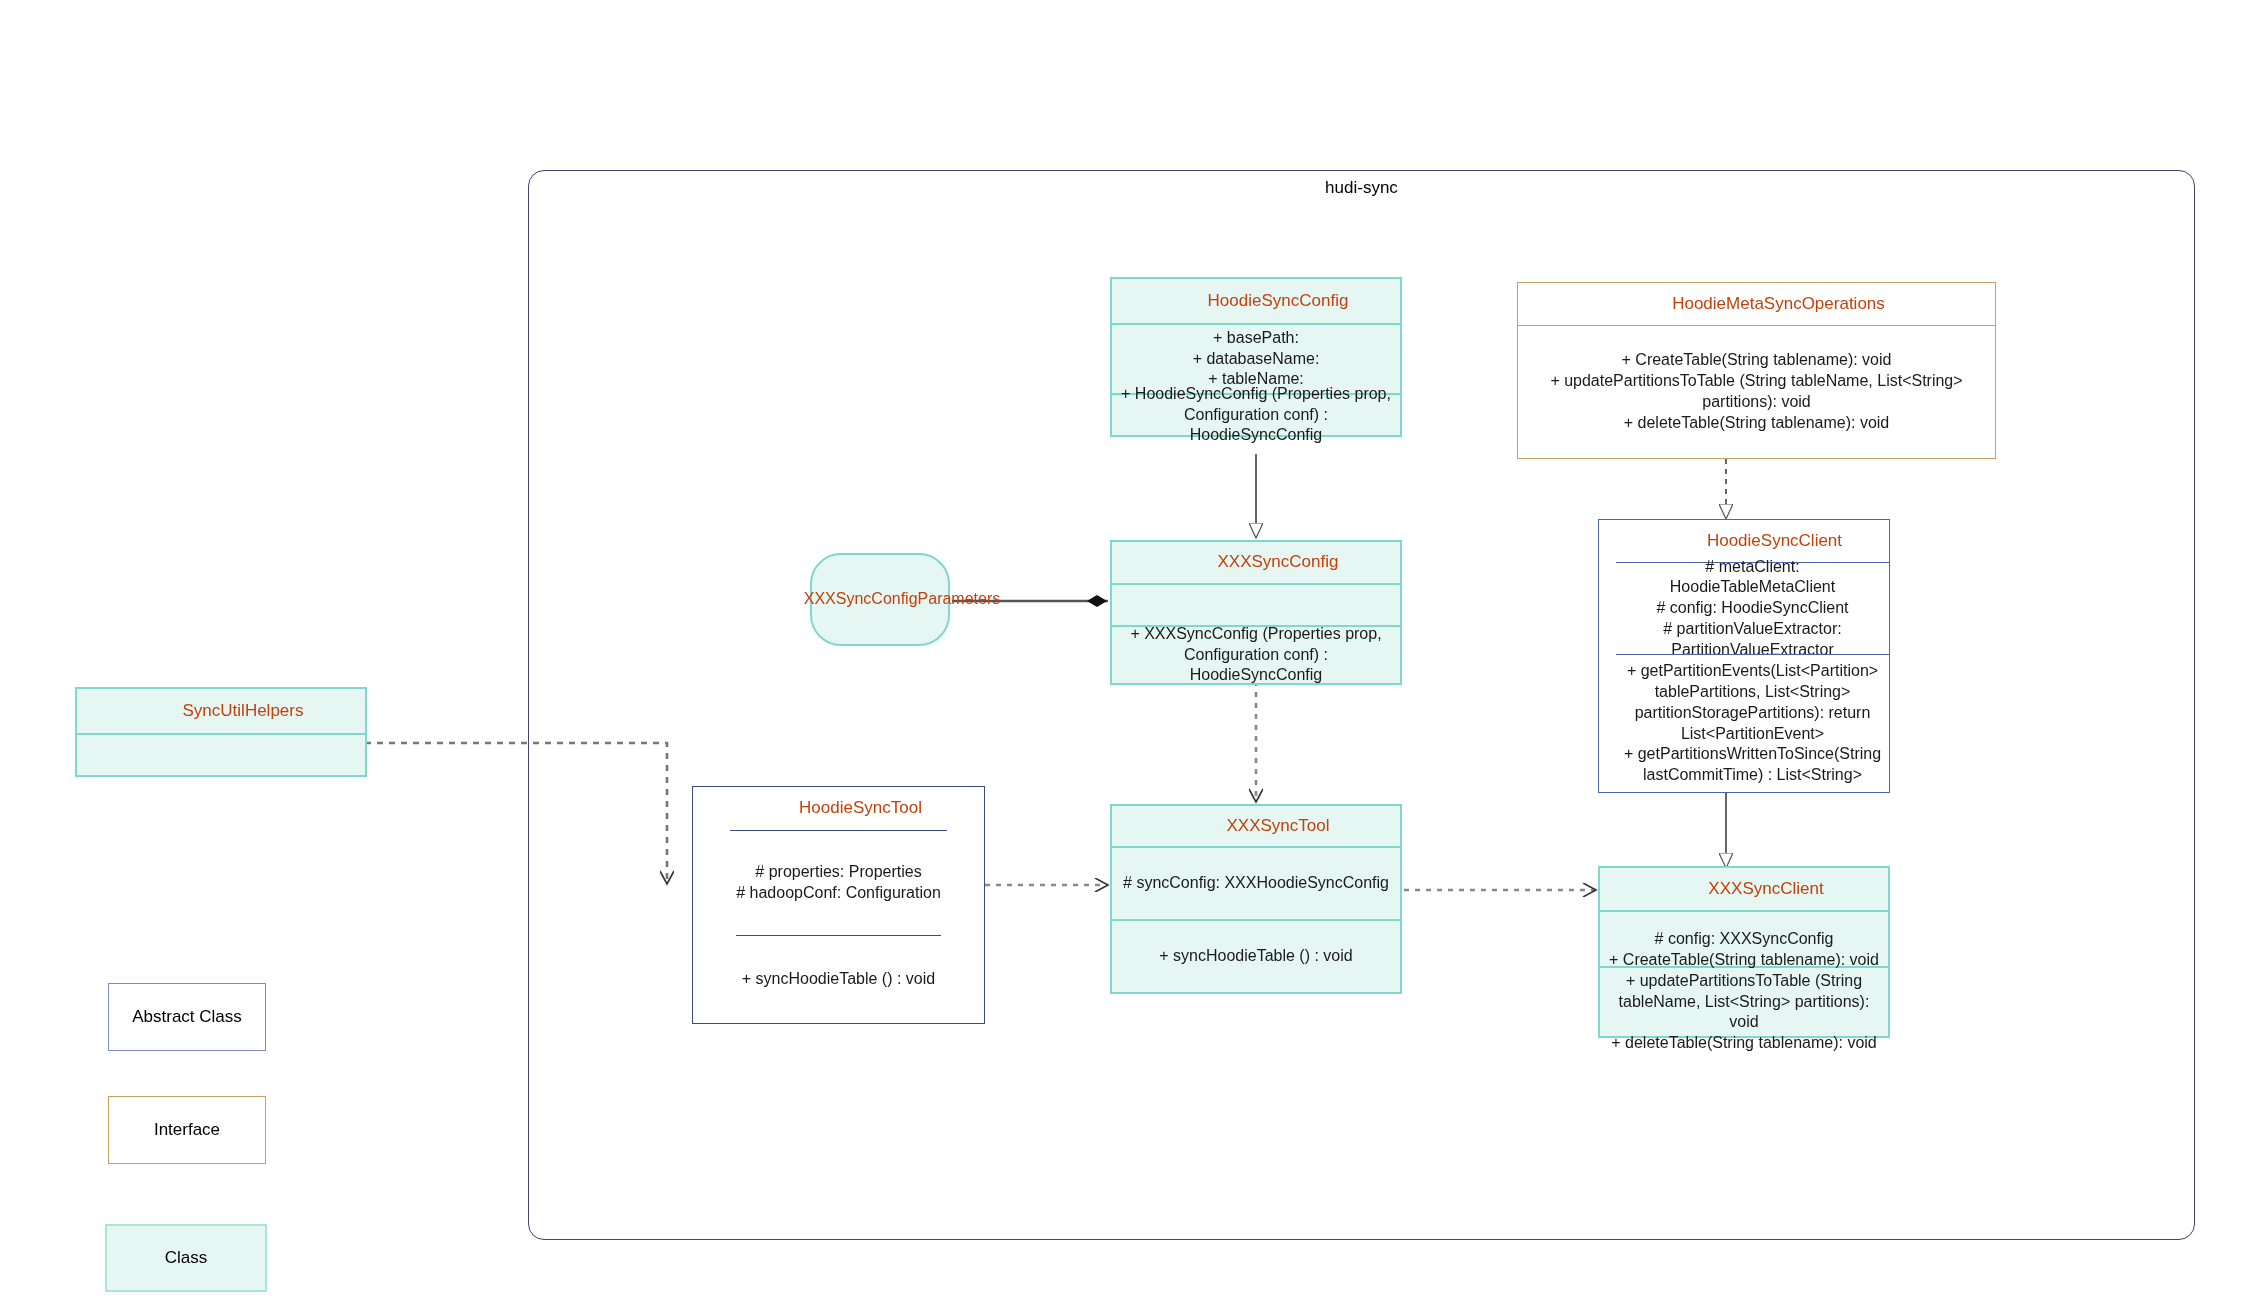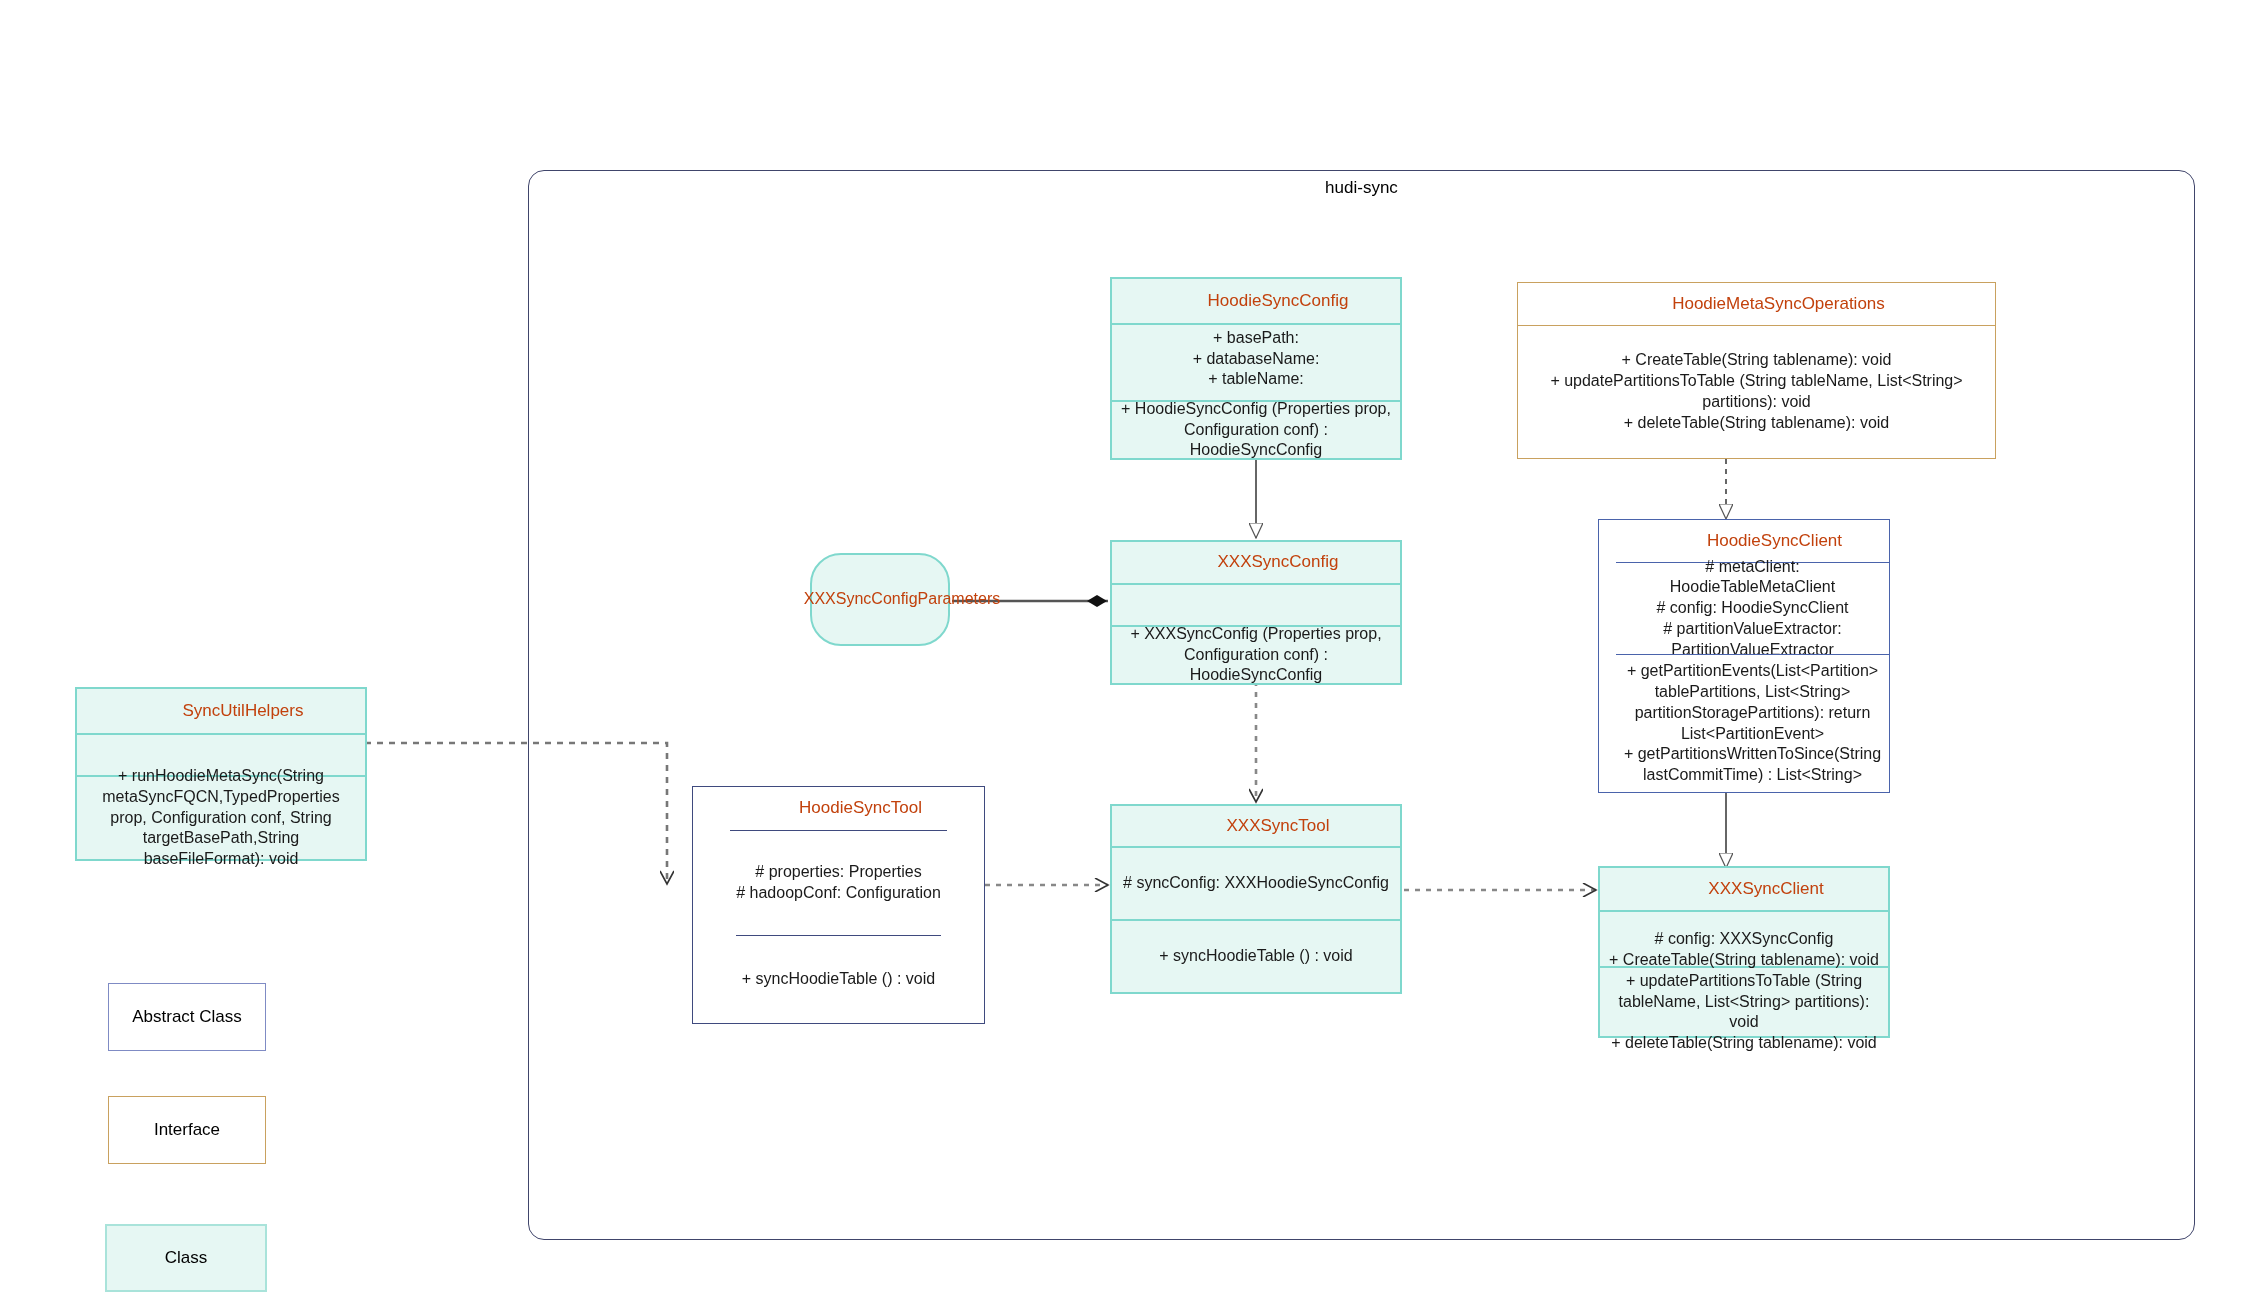--- a/index.html
+++ b/index.html
@@ -105,31 +105,30 @@
     </g>
 
     <g>
       <line x1="1404" y1="890" x2="1596" y2="890" stroke="#888888" stroke-width="2.6" stroke-dasharray="5,6" marker-end="url(#openarrow)"></line>
     </g>
   </svg>
 
   <div class="uml k-class" style="left:75px; top:687px; width:292px;">
     <div class="sec title" style="height:44px;">SyncUtilHelpers</div>
     <div class="sec body" style="height:42px;"></div>
-    <div class="sec body" style="height:84px;">+    runHoodieMetaSync(String metaSyncFQCN,TypedProperties prop, Configuration conf, String targetBasePath,String baseFileFormat): void</div>
   </div>
 
   <div class="uml k-class" style="left:1110px; top:277px; width:292px;">
     <div class="sec title" style="height:44px;">HoodieSyncConfig</div>
     <div class="sec body" style="height:70px; flex-direction:column; justify-content:center;">
       <div>+    basePath:</div>
       <div>+    databaseName:</div>
       <div>+    tableName:</div>
     </div>
-    <div class="sec body" style="height:58px;margin-top:7px;">+   HoodieSyncConfig (Properties prop, Configuration conf) : HoodieSyncConfig</div>
+    <div class="sec body" style="height:42px;">+   HoodieSyncConfig (Properties prop, Configuration conf) : HoodieSyncConfig</div>
   </div>
 
   <div class="uml k-interface" style="left:1517px; top:282px; width:479px;">
     <div class="sec title" style="height:42px;">HoodieMetaSyncOperations</div>
     <div class="sec body" style="height:133px; flex-direction:column; justify-content:center;">
       <div>+    CreateTable(String tablename): void</div>
       <div>+    updatePartitionsToTable (String tableName, List&lt;String&gt; partitions): void</div>
       <div>+    deleteTable(String tablename): void</div>
     </div>
   </div>

